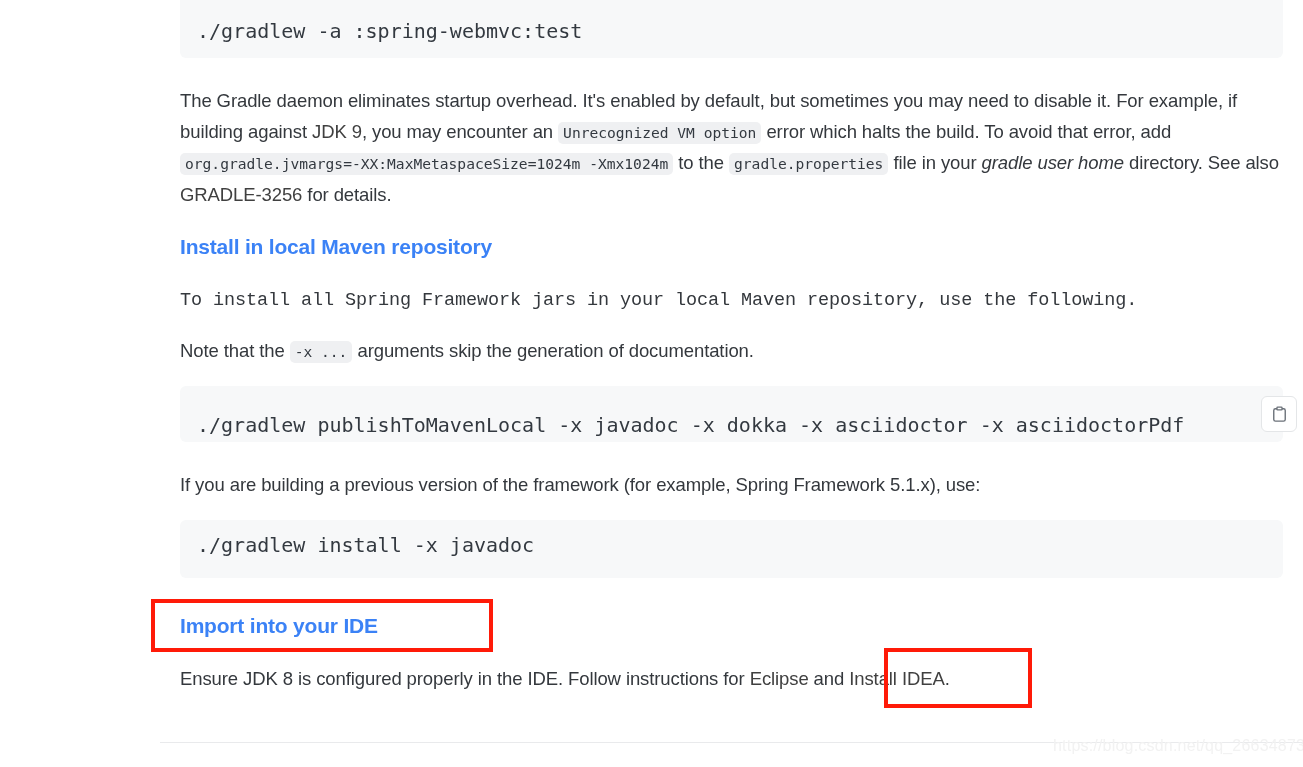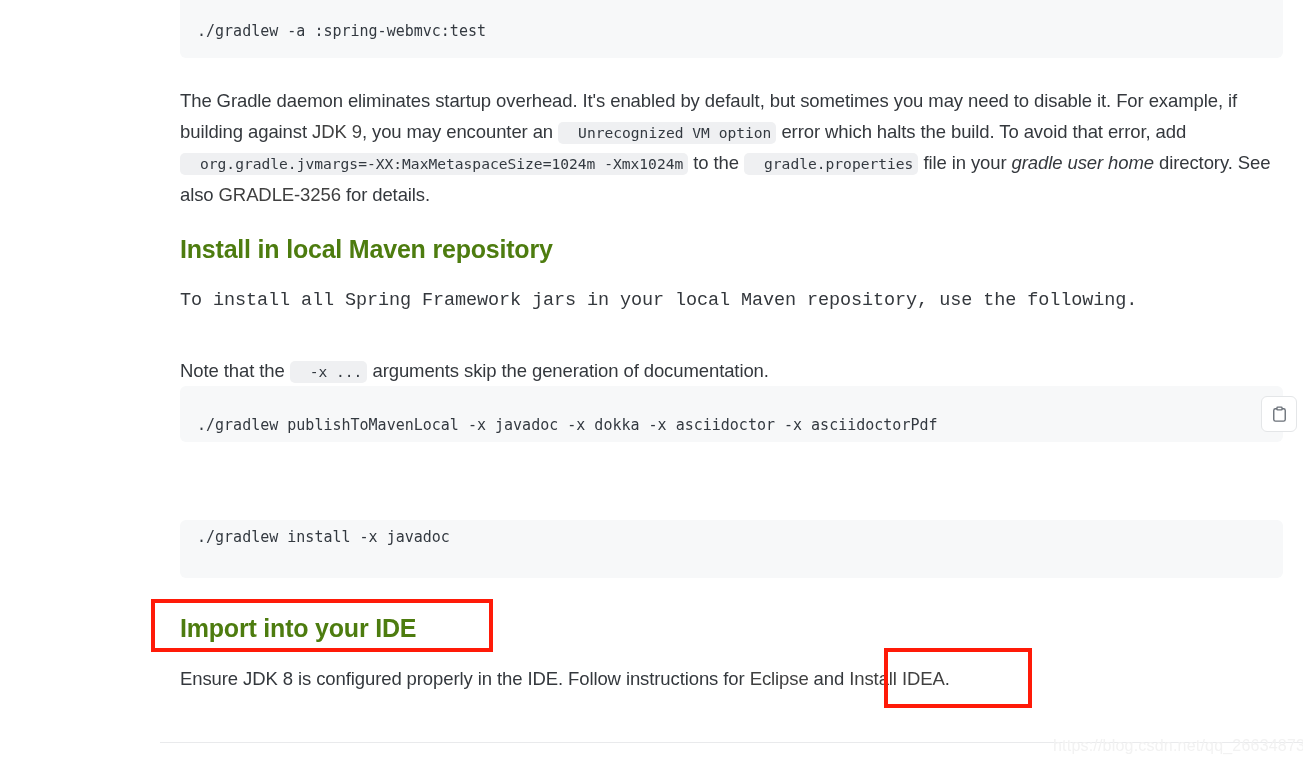--- a/index.html
+++ b/index.html
@@ -30,21 +30,21 @@
   .codeblock {
     position: absolute;
     background: #f7f8f9;
     border-radius: 6px;
     box-sizing: border-box;
   }
   .codeblock .code-text {
     position: absolute;
     left: 17px;
     font-family: "DejaVu Sans Mono", "Liberation Mono", monospace;
-    font-size: 15px;
+    font-size: 20px;
     line-height: 22px;
     color: #333940;
     white-space: pre;
     letter-spacing: 0px;
   }
   .copy-btn {
     position: absolute;
     width: 36px;
     height: 36px;
     border: 1px solid #e4e6e8;
@@ -68,31 +68,31 @@
     color: #404040;
     text-decoration: none;
   }
   .para i, .ital { font-style: italic; }
 
   code.chip {
     font-family: "DejaVu Sans Mono", "Liberation Mono", monospace;
     font-size: 14.6px;
     background: #eff0f2;
     border-radius: 5px;
-    padding: 2px 5px 3px 20px;
+    padding: 2px 5px 3px 5px;
     color: #333940;
     letter-spacing: 0;
   }
 
   
   .h2 {
     position: absolute;
-    font-size: 25px;
+    font-size: 21px;
     font-weight: 600;
-    color: #4d7c0f;
+    color: #3b82f6;
     letter-spacing: -0.2px;
     white-space: nowrap;
   }
 
   
   .redbox {
     position: absolute;
     border: 4px solid #ff1a08;
     box-sizing: border-box;
     background: transparent;
@@ -124,35 +124,36 @@
   <div class="codeblock" style="left:180px; top:-14px; width:1103px; height:72px; border-radius:0 0 6px 6px;">
     <div class="code-text" style="top:34px;">./gradlew -a :spring-webmvc:test</div>
   </div>
 
   <div class="para" style="left:180px; top:86px; width:1115px;"><span>The Gradle daemon eliminates startup overhead. It's enabled by default, but sometimes you may need to disable it. For example, if building against </span><span class="link">JDK 9</span><span>, you may encounter an </span><code class="chip">Unrecognized VM option</code><span> error which halts the build. To avoid that error, add </span><code class="chip">org.gradle.jvmargs=-XX:MaxMetaspaceSize=1024m -Xmx1024m</code><span> to the </span><code class="chip">gradle.properties</code><span> file in your </span><i class="ital">gradle user home</i><span> directory. See also </span><span class="link">GRADLE-3256</span><span> for details.</span></div>
 
   <h2 class="h2" style="left:180px; top:235px; margin:0;">Install in local Maven repository</h2>
 
   <div class="para" style="left:180px; top:286px; width:1100px;font-family:Liberation Mono, monospace;">To install all Spring Framework jars in your local Maven repository, use the following.</div>
 
-  <div class="para" style="left:180px; top:336px; width:1100px;margin-top:20px;"><span>Note that the </span><code class="chip">-x ...</code><span> arguments skip the generation of documentation.</span></div>
+  <div class="para" style="left:180px; top:336px; width:1100px;"><span>Note that the </span><code class="chip">-x ...</code><span> arguments skip the generation of documentation.</span></div>
 
   <div class="codeblock" style="left:180px; top:386px; width:1103px; height:56px;">
     <div class="code-text" style="top:28px;">./gradlew publishToMavenLocal -x javadoc -x dokka -x asciidoctor -x asciidoctorPdf</div>
   </div>
   <div class="copy-btn" style="left:1261px; top:396px;">
     <svg width="17" height="17" viewBox="0 0 16 16">
       <rect x="2.6" y="2.6" width="10.8" height="11.6" rx="1.6" fill="none" stroke="#6a7078" stroke-width="1.3"></rect>
       <rect x="5.6" y="1.1" width="4.8" height="2.6" rx="0.7" fill="#ffffff" stroke="#6a7078" stroke-width="1.3"></rect>
     </svg>
   </div>
 
+  <div class="para" style="left:180px; top:470px; width:1100px;">If you are building a previous version of the framework (for example, Spring Framework 5.1.x), use:</div>
 
   <div class="codeblock" style="left:180px; top:520px; width:1103px; height:58px;">
-    <div class="code-text" style="top:6px;text-align:center;">./gradlew install -x javadoc</div>
+    <div class="code-text" style="top:14px;text-align:center;">./gradlew install -x javadoc</div>
   </div>
 
   <h2 class="h2" style="left:180px; top:614px; margin:0;">Import into your IDE</h2>
 
   <div class="redbox" style="left:151px; top:599px; width:342px; height:53px;"></div>
 
   <div class="para" style="left:180px; top:664px; width:1100px;"><span>Ensure JDK 8 is configured properly in the IDE. Follow instructions for </span><span class="link">Eclipse</span><span> and </span><span class="link">Install IDEA</span><span>.</span></div>
 
   <div class="redbox" style="left:884px; top:648px; width:148px; height:60px;"></div>
 

